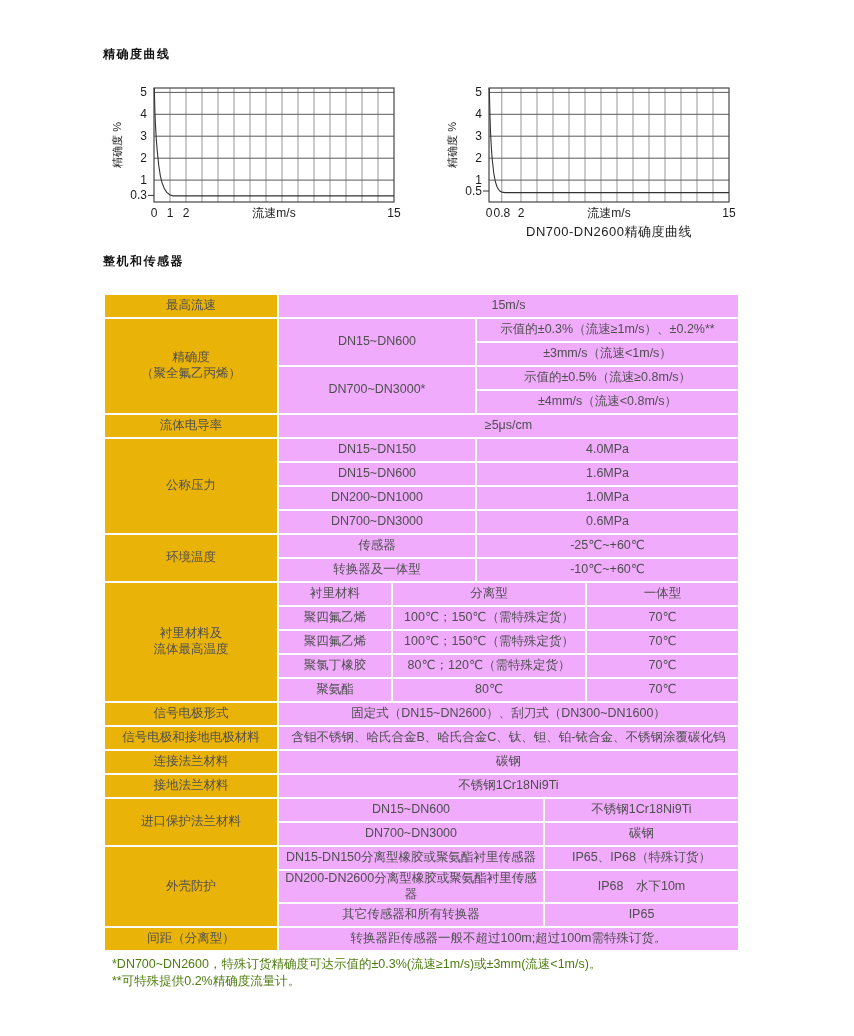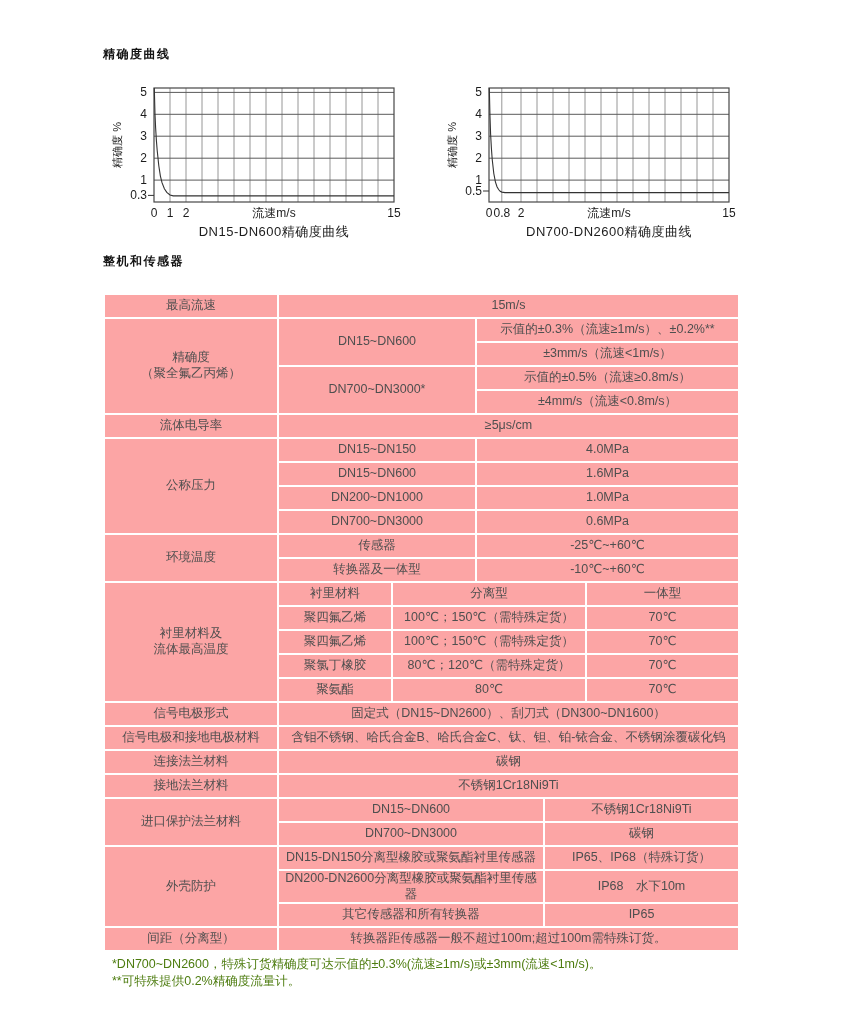--- a/index.html
+++ b/index.html
@@ -23,22 +23,22 @@
     font-size:13px;color:#1c1c1c;letter-spacing:0.5px;
   }
   table#spec{
     position:absolute;left:103px;top:293px;width:637px;
     border-collapse:separate;border-spacing:2px;table-layout:fixed;
   }
   #spec td{
     height:22px;font-size:12.5px;color:#4f4f4f;text-align:center;
     vertical-align:middle;padding:0 1px;line-height:1.25;overflow:hidden;
   }
-  #spec td.hl{background:#fca5a5;}
-  #spec td.c{background:#fca5a5;}
+  #spec td.hl{background:#eab308;}
+  #spec td.c{background:#f0abfc;}
   .fn{position:absolute;left:112px;font-size:12.5px;color:#4d7c0f;}
   #fn1{top:956px;}
   #fn2{top:973px;}
 </style>
 </head>
 <body>
 
 <div id="heading1" class="heading">精确度曲线</div>
 
 <div id="fig1" class="fig">
@@ -71,21 +71,20 @@
       <text x="50" y="104.1" text-anchor="end" font-size="12" fill="#1c1c1c">1</text>
       <text x="50" y="119.4" text-anchor="end" font-size="12" fill="#1c1c1c">0.3</text>
       <line x1="51" y1="115.4" x2="57" y2="115.4" stroke="#333" stroke-width="1"></line>
       <text x="57.0" y="137" text-anchor="middle" font-size="12" fill="#1c1c1c">0</text>
       <text x="73.0" y="137" text-anchor="middle" font-size="12" fill="#1c1c1c">1</text>
       <text x="89.0" y="137" text-anchor="middle" font-size="12" fill="#1c1c1c">2</text>
       <text x="297.0" y="137" text-anchor="middle" font-size="12" fill="#1c1c1c">15</text>
       <text x="177" y="137" text-anchor="middle" font-size="12" fill="#1c1c1c">流速m/s</text>
       <text x="24" y="65.0" text-anchor="middle" font-size="11" fill="#1c1c1c" transform="rotate(-90 24 65.0)">精确度  %</text>
     </svg>
-  <div class="caption">DN15-DN600精确度曲线</div>
 </div>
 
 <div id="fig2" class="fig">
   <svg width="314" height="150" viewBox="0 0 314 150">
       <line x1="69.8" y1="8" x2="69.8" y2="122" stroke="#8a8a8a" stroke-width="0.9"></line>
       <line x1="89.0" y1="8" x2="89.0" y2="122" stroke="#8a8a8a" stroke-width="0.9"></line>
       <line x1="105.0" y1="8" x2="105.0" y2="122" stroke="#8a8a8a" stroke-width="0.9"></line>
       <line x1="121.0" y1="8" x2="121.0" y2="122" stroke="#8a8a8a" stroke-width="0.9"></line>
       <line x1="137.0" y1="8" x2="137.0" y2="122" stroke="#8a8a8a" stroke-width="0.9"></line>
       <line x1="153.0" y1="8" x2="153.0" y2="122" stroke="#8a8a8a" stroke-width="0.9"></line>

